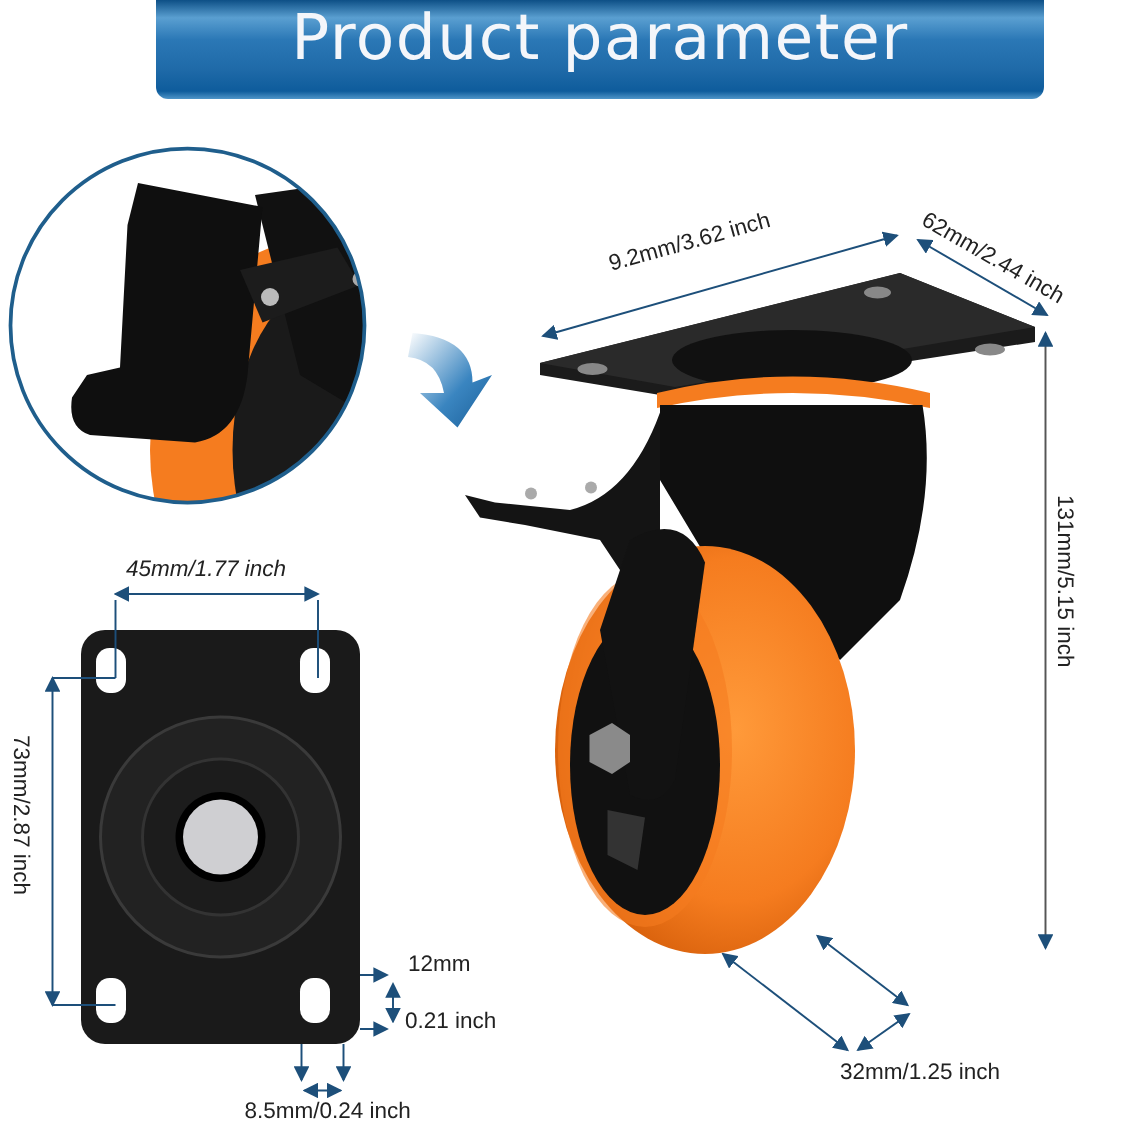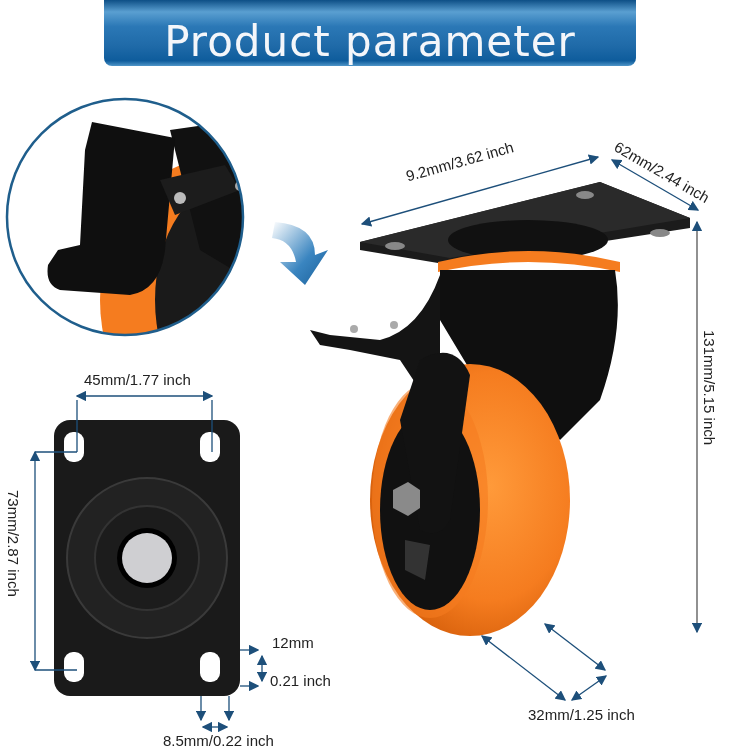--- a/index.html
+++ b/index.html
@@ -1,19 +1,19 @@
 <!DOCTYPE html>
 <html><head>
 <meta charset="utf-8">
 <style>
   html, body { margin:0; padding:0; background:#ffffff; }
   body { width:750px; height:750px; position:relative; overflow:hidden; font-family:"Liberation Sans", sans-serif; }
-  .banner { position:absolute; left:104px; top:0; width:532px; height:66px;
+  .banner { position:absolute; left:104px; top:0; width:592px; height:66px;
     background:linear-gradient(180deg,#0d4f86 0%,#5a9fd1 18%,#2b78b6 40%,#1f6aa8 70%,#0e5c9c 92%,#4f95c8 100%);
-    border-radius:0 0 8px 8px; display:flex; align-items:flex-end; justify-content:center; }
+    border-radius:0 0 8px 8px; display:flex; align-items:flex-start; justify-content:center; }
   .banner-title { color:#f4f6fa; font-size:42px; letter-spacing:1px; font-family:"DejaVu Sans", sans-serif; }
   .label { position:absolute; color:#222; font-size:15px; white-space:nowrap; font-family:"Liberation Sans", sans-serif; }
   svg.layer { position:absolute; left:0; top:0; }
 </style>
 </head>
 <body>
 
 <div class="banner">
   <span class="banner-title">Product parameter</span>
 </div>
@@ -113,18 +113,18 @@
     <line x1="262" y1="656" x2="262" y2="681" marker-start="url(#ahs)" marker-end="url(#ah)"></line>
     <line x1="201" y1="696" x2="201" y2="720" marker-end="url(#ah)"></line>
     <line x1="229" y1="696" x2="229" y2="720" marker-end="url(#ah)"></line>
     <line x1="203" y1="727" x2="227" y2="727" marker-start="url(#ahs)" marker-end="url(#ah)"></line>
   </g>
 </svg>
 
 <div class="label" style="left:404px; top:168px; transform:rotate(-15.5deg); transform-origin:left top;">9.2mm/3.62 inch</div>
 <div class="label" style="left:620px; top:138px; transform:rotate(30deg); transform-origin:left top;">62mm/2.44 inch</div>
 <div class="label" style="left:718px; top:330px; transform:rotate(90deg); transform-origin:left top;">131mm/5.15 inch</div>
-<div class="label" style="left:528px; top:706px;">32mm/1.25 inch</div>
-<div class="label" style="left:84px; top:371px;">45mm/1.77 inch</div>
+<div class="label" style="left:560px; top:706px;">32mm/1.25 inch</div>
+<div class="label" style="left:84px; top:371px;font-style:italic;">45mm/1.77 inch</div>
 <div class="label" style="left:22px; top:490px; transform:rotate(90deg); transform-origin:left top;">73mm/2.87 inch</div>
 <div class="label" style="left:272px; top:634px;">12mm</div>
 <div class="label" style="left:270px; top:672px;">0.21 inch</div>
-<div class="label" style="left:163px; top:732px;">8.5mm/0.22 inch</div>
+<div class="label" style="left:163px; top:732px;">8.5mm/0.24 inch</div>
 
 </body></html>

